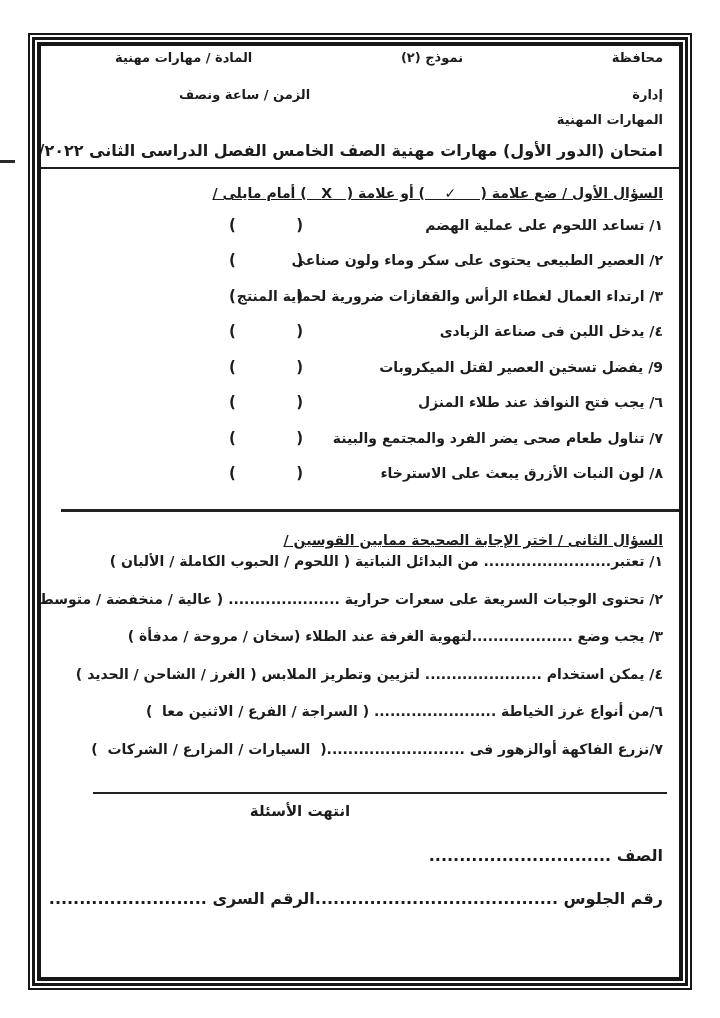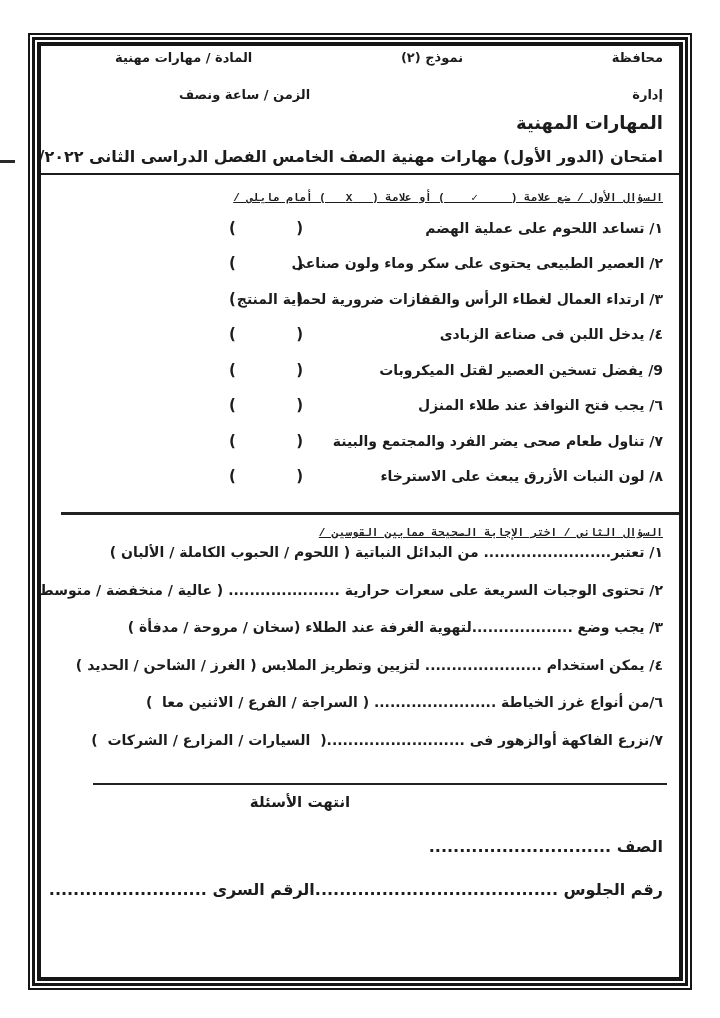--- a/index.html
+++ b/index.html
@@ -21,30 +21,30 @@
   }
   .frame-mid { border: 3px solid #161616; padding: 2px; width: 100%; height: 100%; }
   .frame-inner { border: 4px solid #161616; width: 100%; height: 100%; overflow: hidden; }
   .content {
     direction: rtl; width: 100%; height: 100%;
     padding: 0 16px; overflow: hidden;
   }
   .hdr-row { display: flex; justify-content: space-between; align-items: center; font-size: 13px; }
   .hdr-r1 { margin-top: 4px; padding-left: 58px; }
   .hdr-r2 { margin-top: 22px; padding-left: 122px; }
-  .hdr-r3 { margin-top: 10px; font-size: 18px; }
+  .hdr-r3 { margin-top: 10px; font-size: 13px; }
   .title {
     margin-top: 14px; text-align: center; font-size: 16px; white-space: nowrap;
   }
   .full-rule { margin: 7px -18px 0 -18px; border-top: 2px solid #1c1c1c; }
   .q-heading {
-    font-size: 11px; text-decoration: underline; white-space: nowrap; font-family: Liberation Mono, monospace;
+    font-size: 14px; text-decoration: underline; white-space: nowrap;
   }
   .q1-heading { margin-top: 16px; }
-  .q2-heading { margin-top: 11px; }
+  .q2-heading { margin-top: 20px; }
   .q1-list { margin-top: 6px; }
   .q1-item { position: relative; height: 35.5px; display: flex; align-items: center; font-size: 14px; white-space: nowrap; }
   .bracket-box {
     position: absolute; left: 172px; width: 74px;
     display: flex; justify-content: space-between; direction: ltr;
     font-size: 15px;
   }
   .sep1 { margin: 18px -20px 0 4px; border-top: 3px solid #222; }
   .q2-list { margin-top: 5px; }
   .q2-item { height: 37.5px; display: flex; align-items: flex-start; font-size: 14px; white-space: nowrap; }

